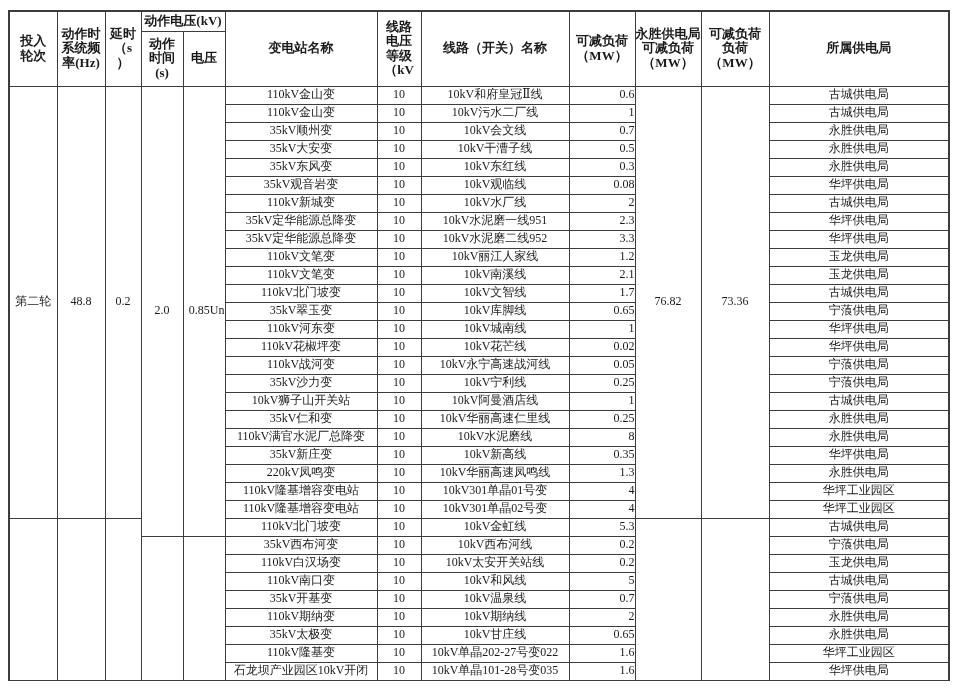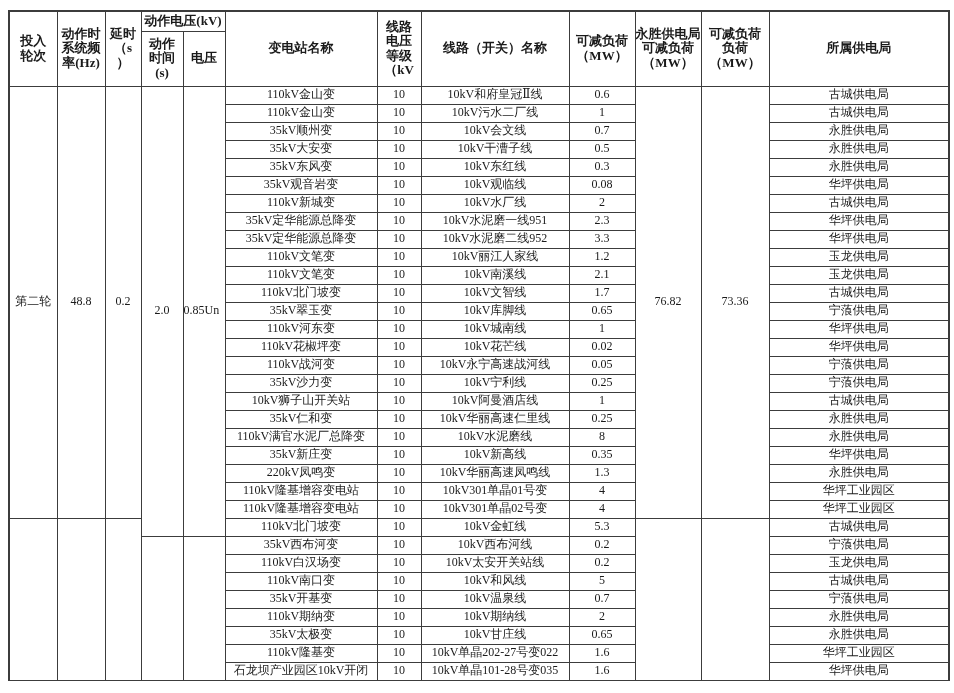--- a/index.html
+++ b/index.html
@@ -18,23 +18,23 @@
     font-size:12px;vertical-align:middle;
   }
   #grid thead tr.h1{height:20px;}
   #grid thead tr.h2{height:55px;}
   #grid th{
     font-weight:bold;font-size:13px;text-align:center;
     white-space:pre-line;
   }
   #grid tbody tr{height:18px;}
   td.c{text-align:center;white-space:nowrap;}
-  td.num{text-align:center;padding-right:3px;white-space:nowrap;margin-top:20px;}
+  td.num{text-align:right;padding-right:3px;white-space:nowrap;margin-top:20px;}
   td.mid{text-align:center;}
-  td.vu{text-align:left;word-break:break-all;padding:0 2px;}
+  td.vu{text-align:right;word-break:break-all;padding:0 2px;}
   td.sec{border-top:2px solid #3c3c3c;}
   td.nb{border-bottom:none;}
 </style>
 </head>
 <body>
 
 <table id="grid">
   <colgroup>
     <col style="width:48px">
       <col style="width:48px">

